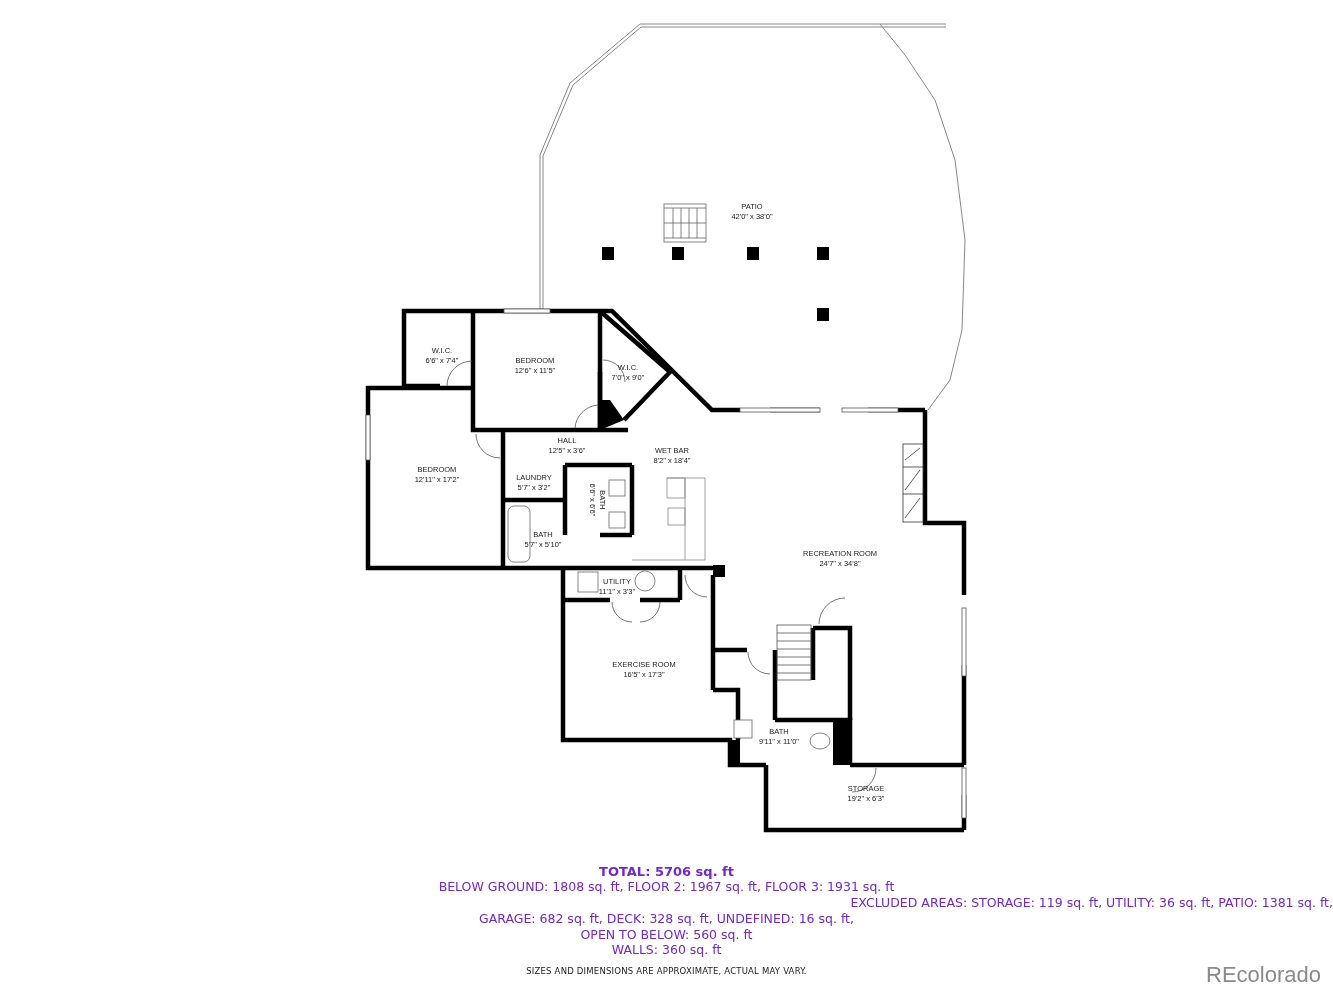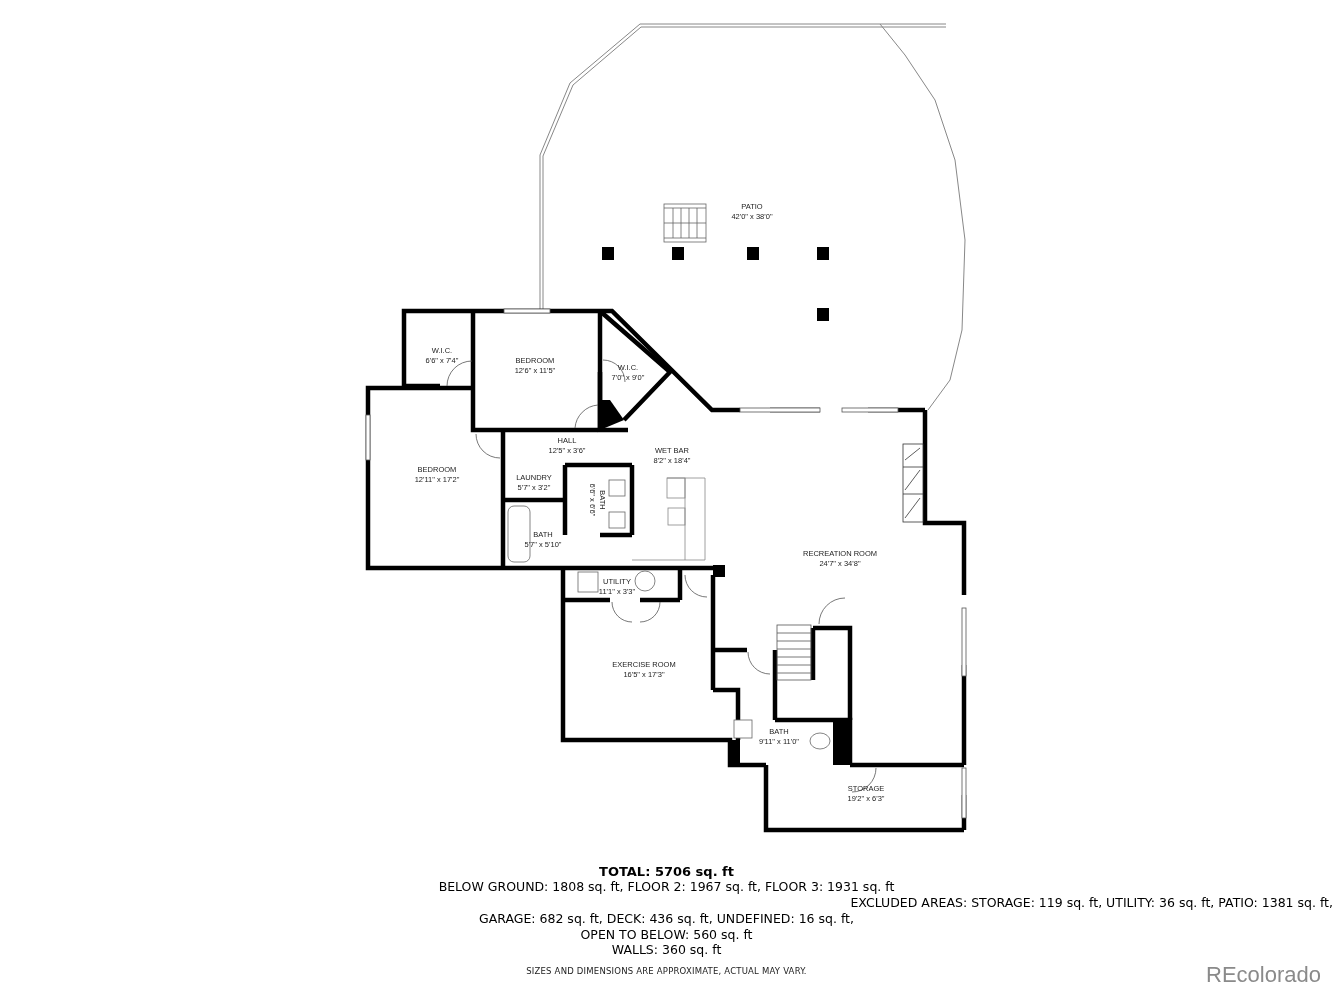--- a/index.html
+++ b/index.html
@@ -1,19 +1,19 @@
 <!DOCTYPE html>
 <html><head>
 <meta charset="utf-8">
 <style>
   html, body { margin:0; padding:0; background:#ffffff; }
   body { width:1333px; height:1000px; position:relative; overflow:hidden; font-family:"Liberation Sans", sans-serif; }
   #plan { position:absolute; left:0; top:0; width:1333px; height:1000px; }
   .lbl { font-family:"Liberation Sans", sans-serif; font-size:7.5px; fill:#222; text-anchor:middle; }
-  .summary { position:absolute; left:0; width:1333px; text-align:center; color:#000000; font-family:"DejaVu Sans", sans-serif; }
+  .summary { position:absolute; left:0; width:1333px; text-align:center; color:#6d28d9; font-family:"DejaVu Sans", sans-serif; }
   .s-total { top:864px; font-size:13px; font-weight:bold; }
   .s-line { font-size:12.5px; line-height:16px; }
   .s1 { top:879px; } .s2 { top:895px;text-align:right; } .s3 { top:911px; } .s4 { top:927px; } .s5 { top:942px; }
   .disclaimer { top:966px; font-size:8.5px; color:#222; letter-spacing:0.2px; }
   .brand { position:absolute; right:12px; top:962px; font-family:"Liberation Sans", sans-serif; font-size:22px; color:#8a8a8a;margin-left:19px; }
 </style>
 </head>
 <body>
 
 <svg id="plan" viewBox="0 0 1333 1000" xmlns="http://www.w3.org/2000/svg">
@@ -204,17 +204,17 @@
   </g>
   <g>
     <text class="lbl" x="866" y="791">STORAGE</text>
     <text class="lbl" x="866" y="801">19'2" x 6'3"</text>
   </g>
 </svg>
 
 <div class="summary s-total">TOTAL: 5706 sq. ft</div>
 <div class="summary s-line s1">BELOW GROUND: 1808 sq. ft, FLOOR 2: 1967 sq. ft, FLOOR 3: 1931 sq. ft</div>
 <div class="summary s-line s2">EXCLUDED AREAS: STORAGE: 119 sq. ft, UTILITY: 36 sq. ft, PATIO: 1381 sq. ft,</div>
-<div class="summary s-line s3">GARAGE: 682 sq. ft, DECK: 436 sq. ft, UNDEFINED: 16 sq. ft,</div>
+<div class="summary s-line s3">GARAGE: 682 sq. ft, DECK: 328 sq. ft, UNDEFINED: 16 sq. ft,</div>
 <div class="summary s-line s4">OPEN TO BELOW: 560 sq. ft</div>
 <div class="summary s-line s5">WALLS: 360 sq. ft</div>
 <div class="summary disclaimer">SIZES AND DIMENSIONS ARE APPROXIMATE, ACTUAL MAY VARY.</div>
 <div class="brand">REcolorado</div>
 
 </body></html>

